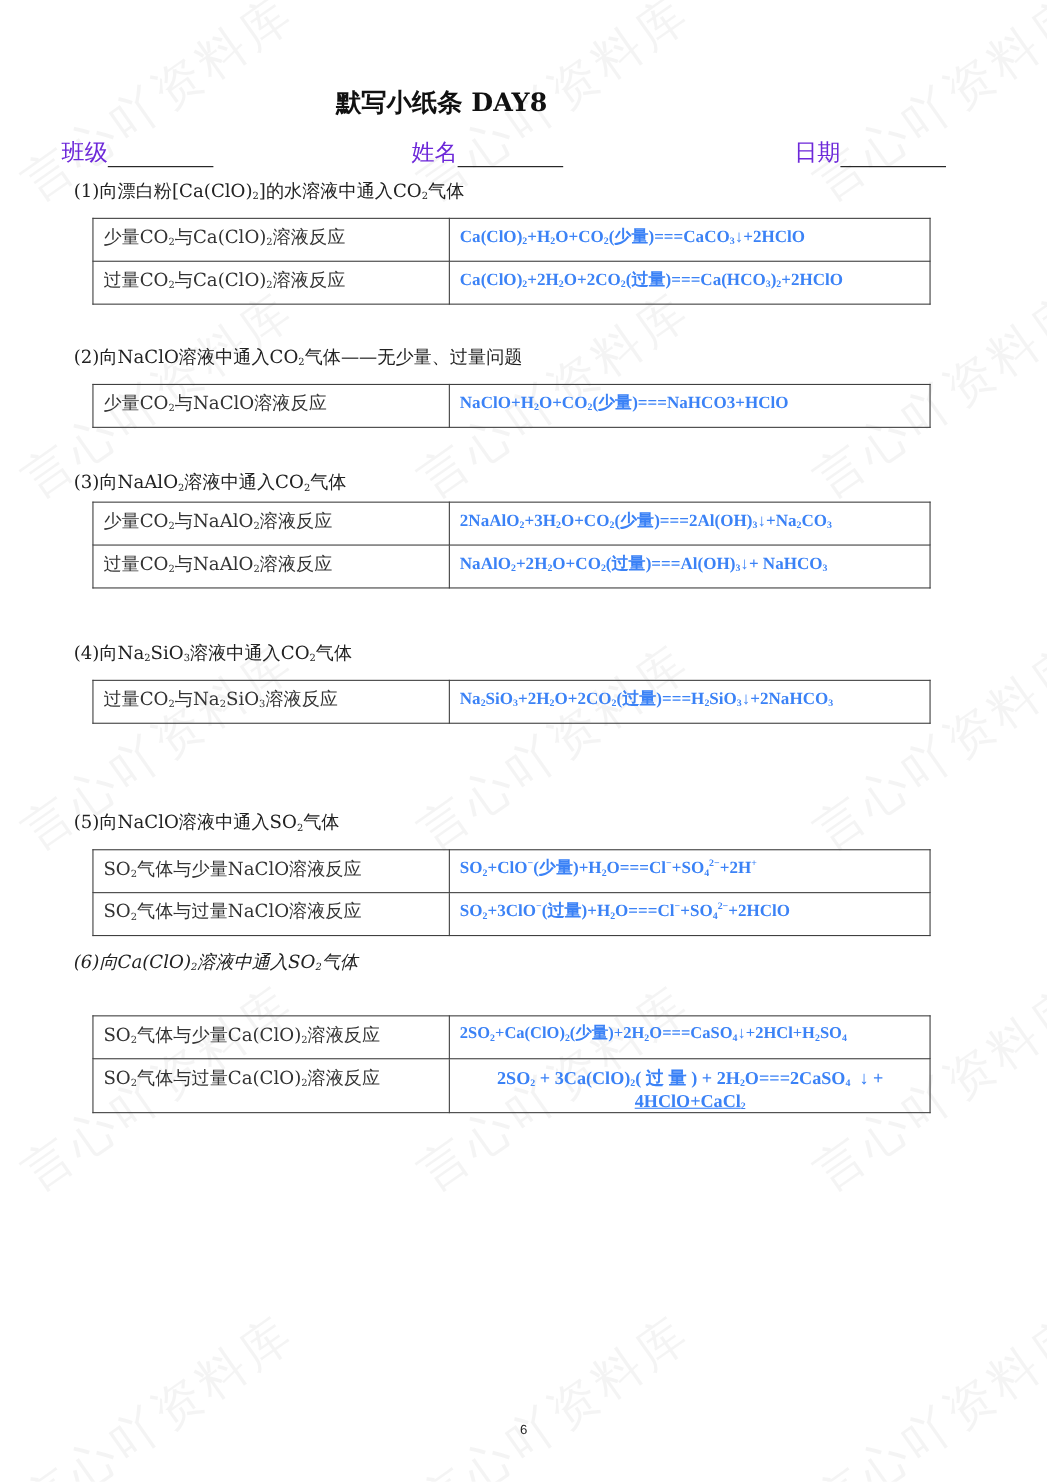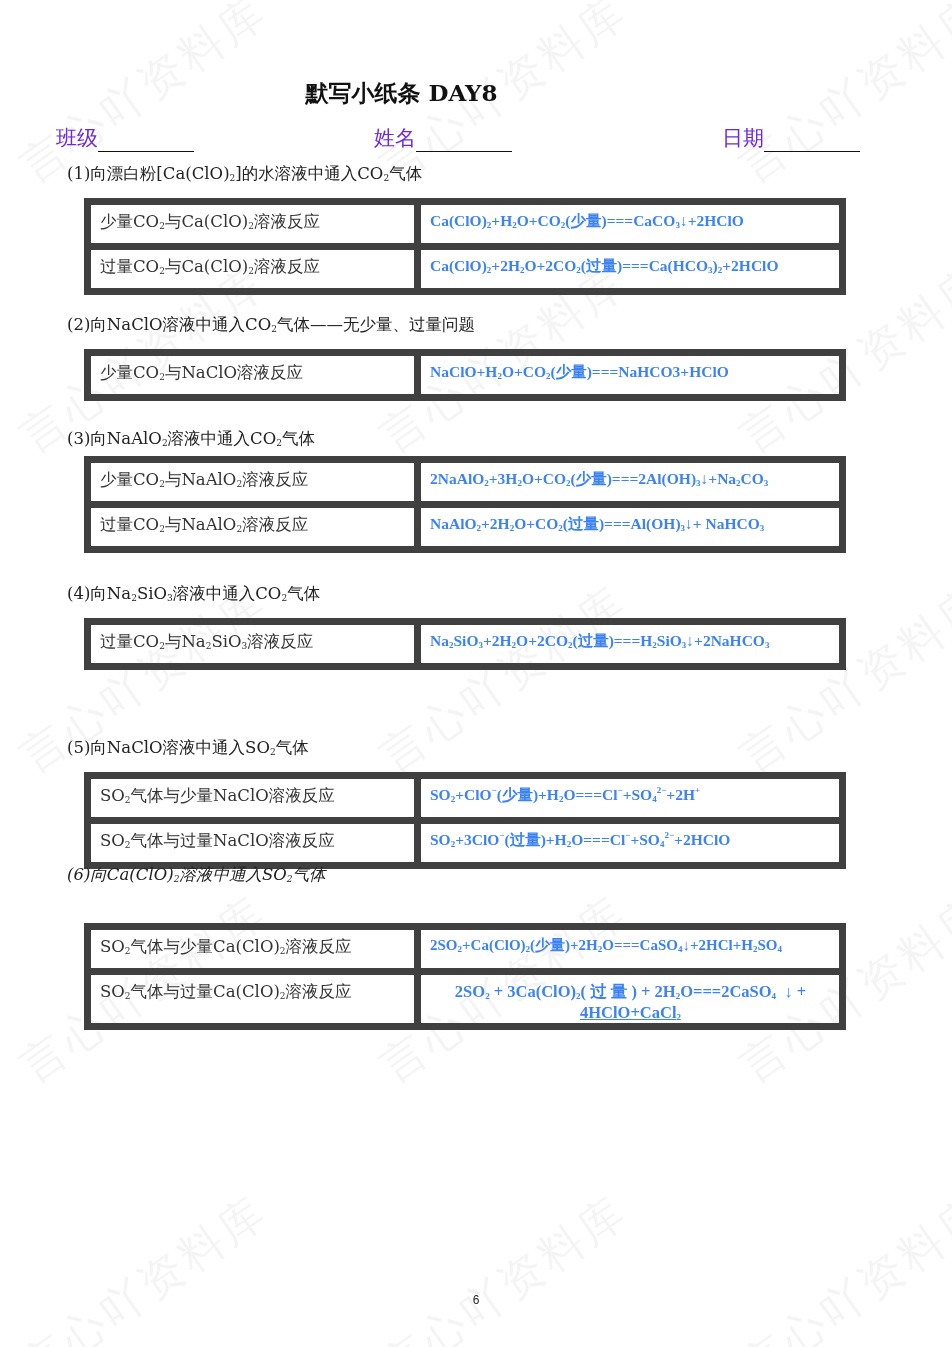--- a/index.html
+++ b/index.html
@@ -8,21 +8,21 @@
   .wm { position: absolute; font-family: "DejaVu Sans", sans-serif; font-size: 44px;
         color: rgba(0,0,0,0.045); transform: rotate(-35deg); white-space: nowrap;
         pointer-events: none; letter-spacing: 4px; }
   .title { position: absolute; top: 78px; left: 0; width: 803px; text-align: center;
            font-size: 23px; font-weight: bold; color: #111; }
   .info { position: absolute; top: 124px; font-size: 21px; color: #6d28d9; }
   .info .line { display: inline-block; width: 96px; border-bottom: 1.5px solid #111;
                 height: 18px; vertical-align: bottom; }
   .sec-head { position: absolute; left: 67px; font-size: 16.5px; color: #222; }
   table.rx { position: absolute; left: 84px; width: 762px; border-collapse: collapse; }
-  table.rx td { border: 7px solid #404040; vertical-align: top; padding: 6px 8px 0 9px;
+  table.rx td { border: 1px solid #404040; vertical-align: top; padding: 6px 8px 0 9px;
                 font-size: 16.5px; height: 32px; }
   table.rx td.l { width: 306px; color: #333; }
   table.rx td.r { color: #3b82f6; font-weight: bold; font-size: 15.5px;
                   font-family: "Liberation Serif", serif; }
   sub, sup { font-size: 9px; }
   sub { vertical-align: -2px; }
   sup { vertical-align: 7px; }
   .tall td { height: 65px; }
   .r .l2 { display: block; margin-top: 0; text-decoration: underline; }
   .pnum { position: absolute; top: 1293px; left: 0; width: 952px; text-align: center;

